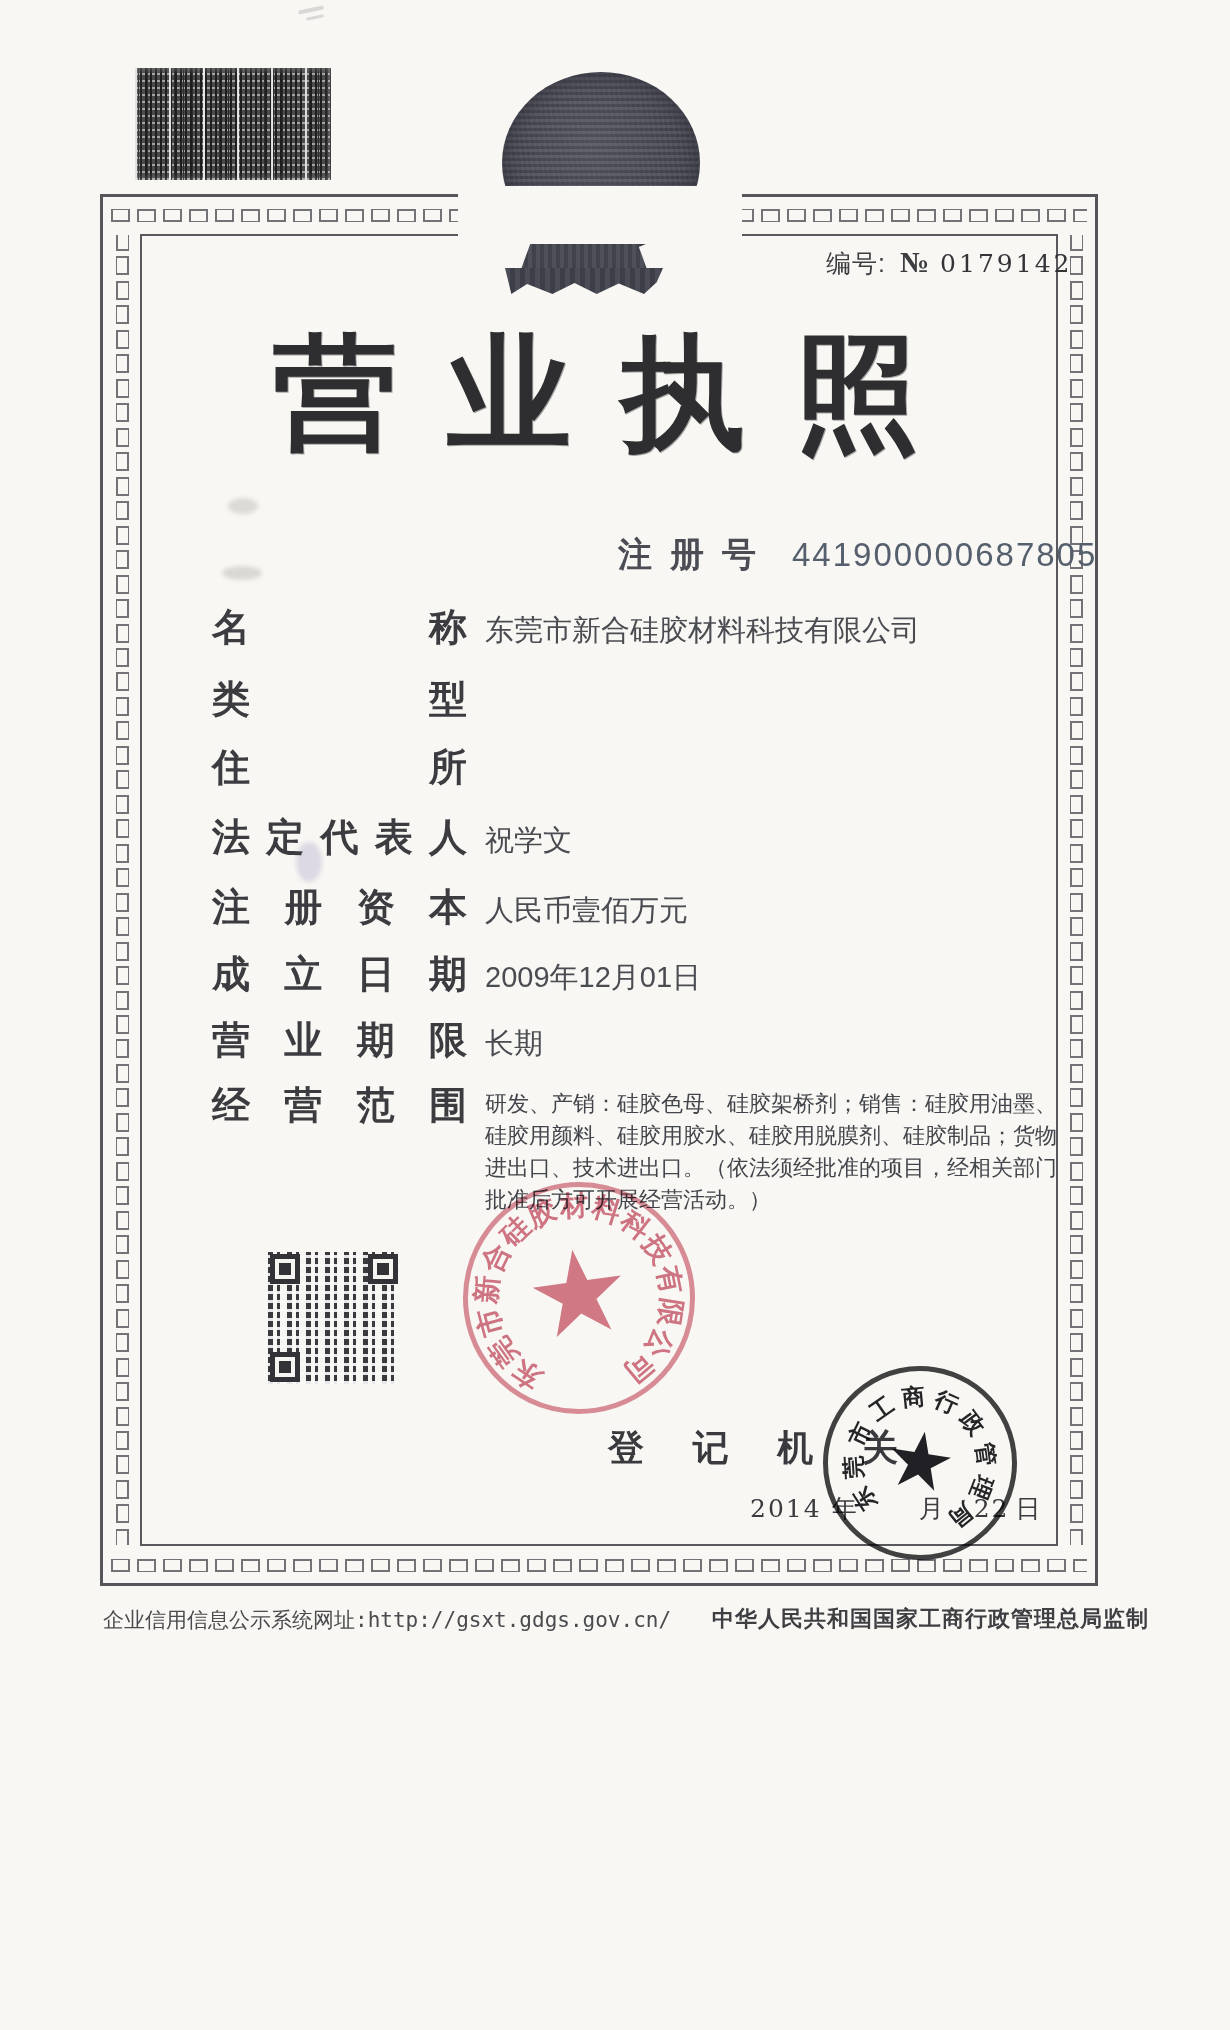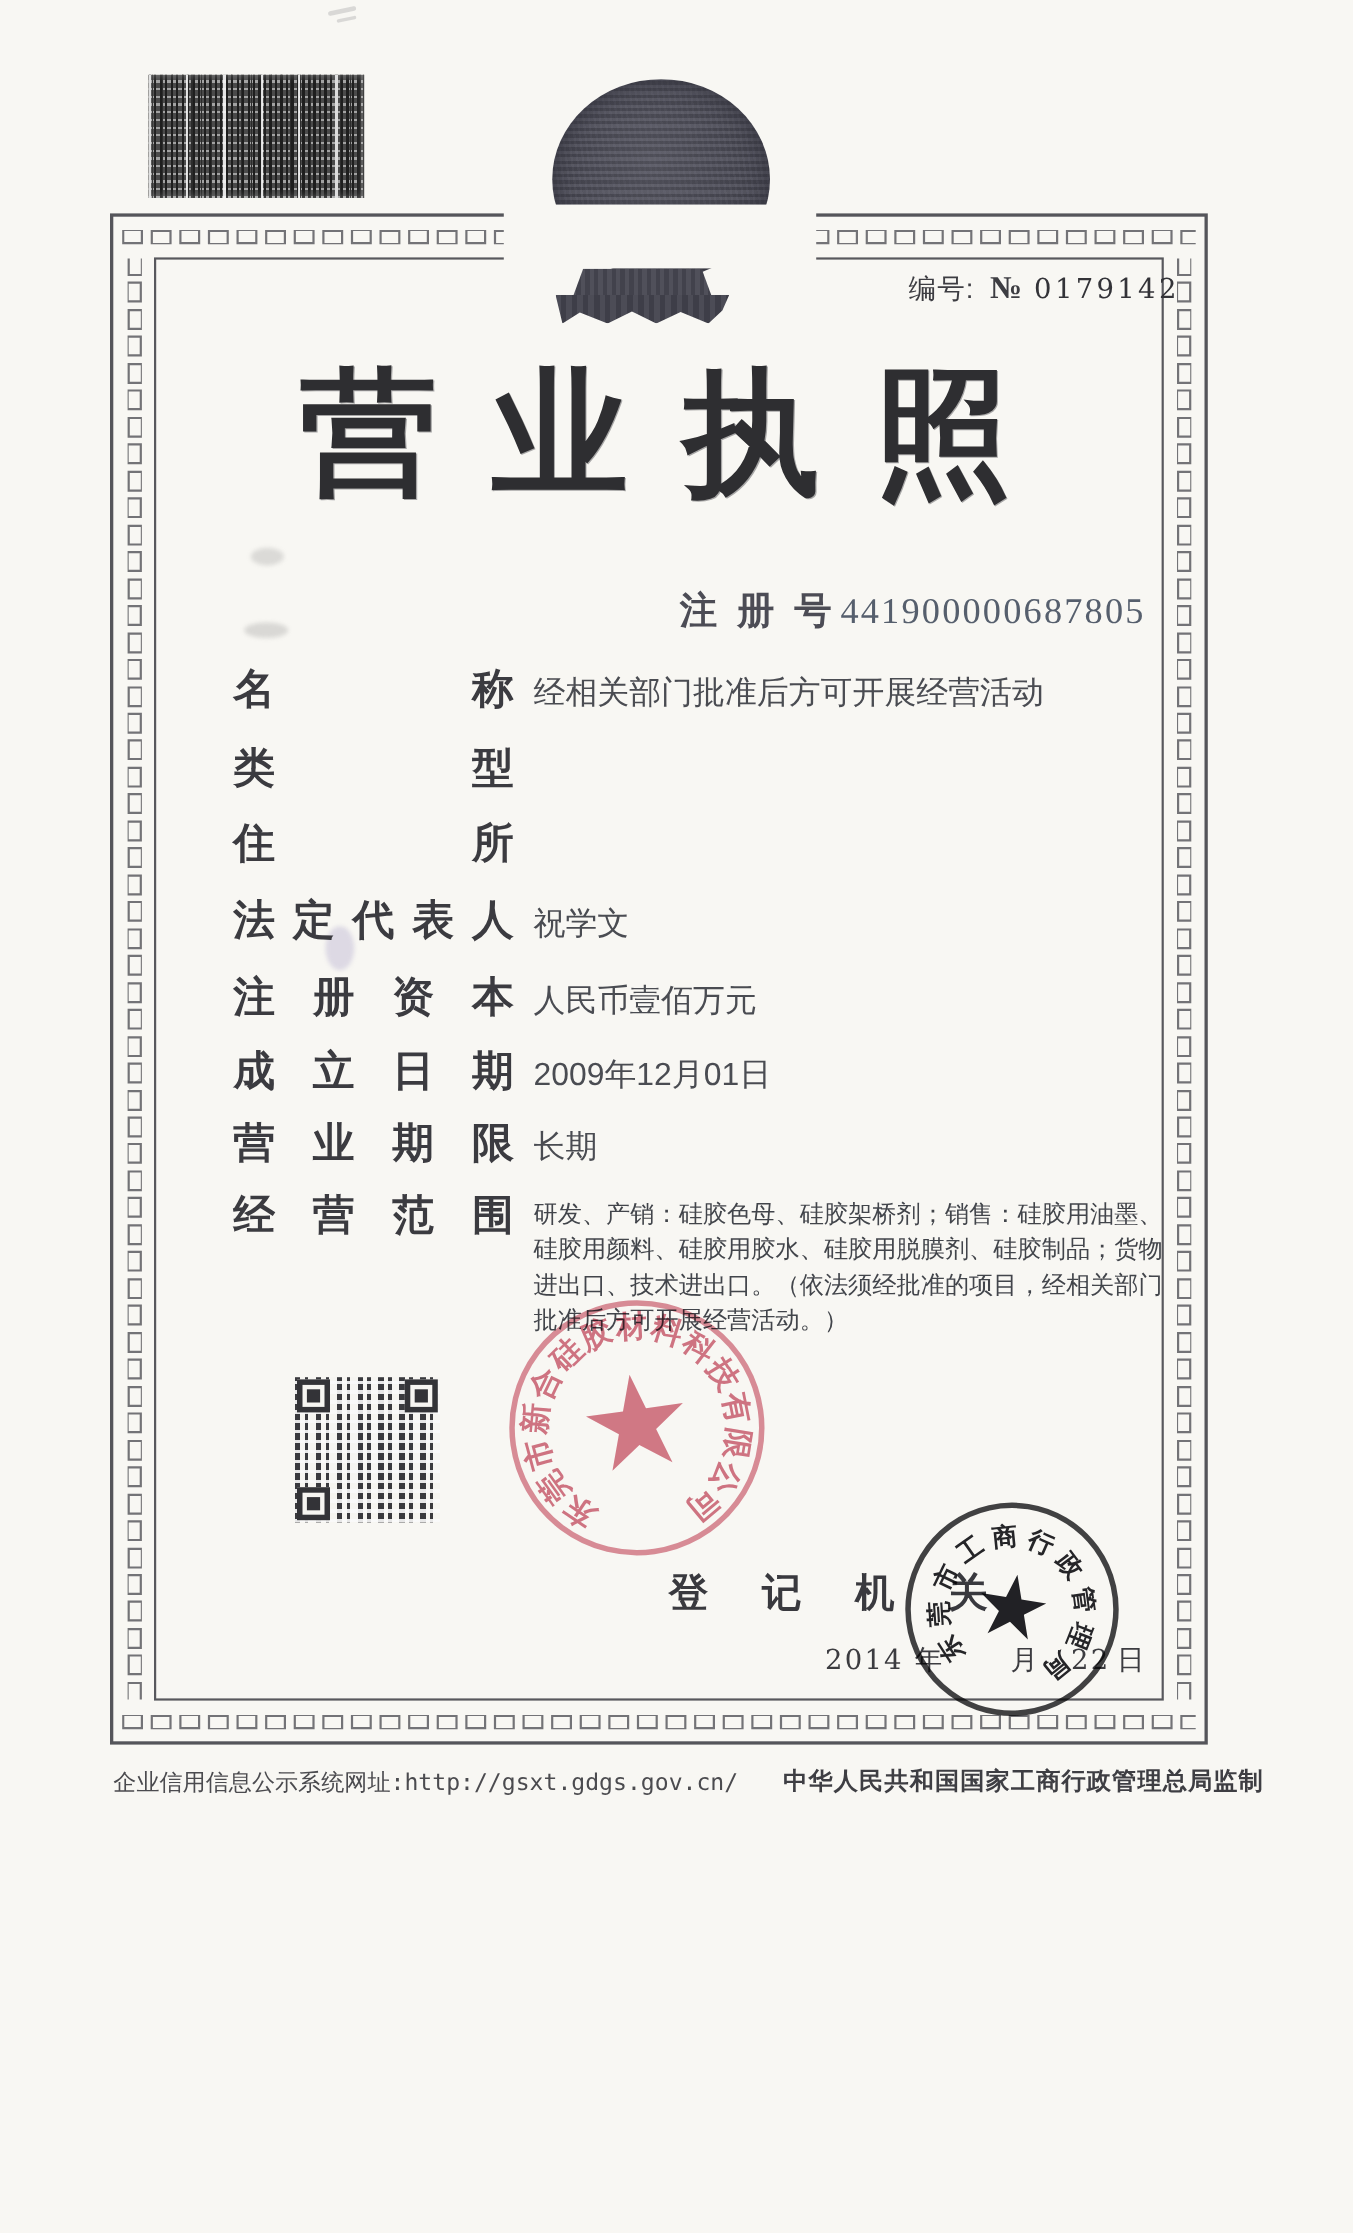--- a/index.html
+++ b/index.html
@@ -54,21 +54,21 @@
   #serial .nomark{font-family:"Liberation Serif", serif;font-weight:700;font-size:29px;margin:0 10px 0 14px;}
   #serial .digits{font-family:"DejaVu Serif", serif;font-size:25px;letter-spacing:3px;color:#333338;}
 
   
   #title{left:100px;top:312px;width:992px;display:flex;justify-content:center;gap:50px;z-index:2;
     font-size:124px;font-weight:900;color:#2e2e31;text-shadow:1px 1px 0 rgba(46,46,49,.4);}
 
   
   #regline{left:618px;top:532px;display:flex;align-items:baseline;z-index:2;}
   #regline .lab{display:flex;justify-content:space-between;width:138px;font-size:34px;font-weight:600;color:#4c4c55;}
-  #regline .val{margin-left:8px;font-family:Liberation Serif, serif;font-size:33px;letter-spacing:2px;color:#565f6d;}
+  #regline .val{margin-left:36px;font-family:Liberation Sans, sans-serif;font-size:33px;letter-spacing:2px;color:#565f6d;}
 
   
   .frow{position:absolute;left:212px;display:flex;align-items:flex-start;z-index:2;}
   .frow .lab{display:flex;justify-content:space-between;width:255px;flex:0 0 255px;
     font-size:38px;font-weight:600;color:#3b3b40;line-height:1.15;}
   .frow .val{margin-left:18px;font-size:29px;font-weight:500;color:#4a4c52;line-height:1.3;padding-top:6px;white-space:nowrap;}
   .frow.scope .val{width:582px;font-size:22px;line-height:1.45;padding-top:4px;color:#42454b;white-space:normal;}
 
   
   #qr{left:268px;top:1252px;width:132px;height:132px;z-index:2;
@@ -336,21 +336,21 @@
       <span>号</span>
     </span>
   <span class="val">441900000687805</span>
 </div>
 
 <div class="frow" style="top:606px;">
   <span class="lab">
       <span>名</span>
       <span>称</span>
     </span>
-  <span class="val">经相关部门批准后方可开展经营活动</span>
+  <span class="val">东莞市新合硅胶材料科技有限公司</span>
 </div>
 <div class="frow" style="top:678px;">
   <span class="lab">
       <span>类</span>
       <span>型</span>
     </span>
 </div>
 <div class="frow" style="top:746px;">
   <span class="lab">
       <span>住</span>

